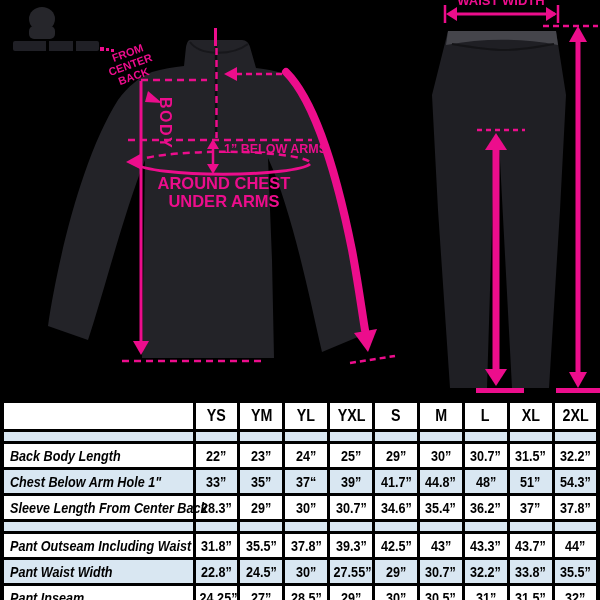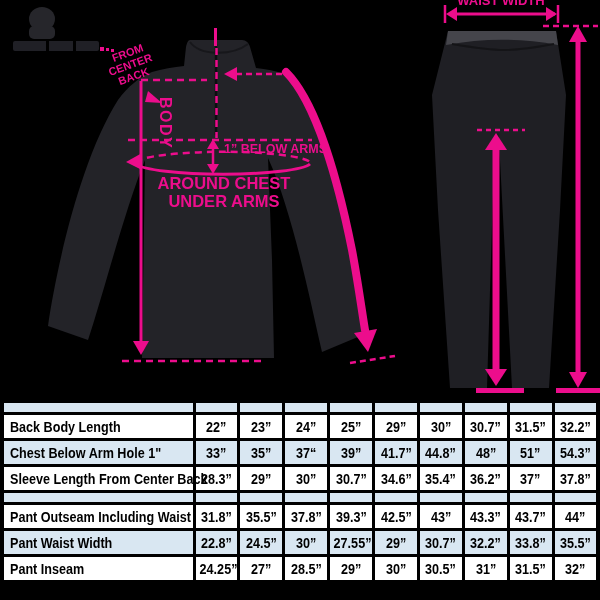--- a/index.html
+++ b/index.html
@@ -11,21 +11,21 @@
   .pk-s{stroke:var(--accent,#EC0D8C);fill:none;}
   .garment{fill:#232328;}
   .garment-dk{fill:#1f1f24;}
   .size-table{position:absolute;top:399px;left:0;width:600px;border-collapse:collapse;
               table-layout:fixed;background:#fff;border:4px solid #000;border-bottom:7px solid #000;}
   .size-table td{border:3px solid #000;text-align:center;vertical-align:middle;
                  font-weight:bold;color:#000;padding:0;font-size:15px;height:23px;background:#fff;}
   .size-table tr.hdr td{font-size:17px;height:26px;}
   .size-table tr.sp td{height:9px;background:var(--rowalt,#D9E7F2);}
   .size-table tr.blue td{background:var(--rowalt,#D9E7F2);}
-  .size-table td.lbl{text-align:left;padding-left:6px;font-size:15px;}
+  .size-table td.lbl{text-align:left;padding-left:6px;font-size:15px;font-style:italic;}
   .cond{display:inline-block;transform:scaleX(0.84);transform-origin:center;white-space:nowrap;}
   td.lbl .cond{transform-origin:left center;}
 </style>
 </head>
 <body>
 
 <div class="stage">
 
   <svg class="diagram" width="600" height="400" viewBox="0 0 600 400">
     <rect x="0" y="0" width="600" height="400" fill="#000"></rect>
@@ -129,20 +129,32 @@
         <col>
         <col>
         <col>
         <col>
         <col>
         <col>
         <col>
         <col>
     </colgroup>
     <tbody>
+        <tr class="hdr">
+      <td class="lbl"></td>
+      <td><span class="cond">YS</span></td>
+      <td><span class="cond">YM</span></td>
+      <td><span class="cond">YL</span></td>
+      <td><span class="cond">YXL</span></td>
+      <td><span class="cond">S</span></td>
+      <td><span class="cond">M</span></td>
+      <td><span class="cond">L</span></td>
+      <td><span class="cond">XL</span></td>
+      <td><span class="cond">2XL</span></td>
+    </tr>
     <tr class="sp">
       <td></td>
           <td></td>
           <td></td>
           <td></td>
           <td></td>
           <td></td>
           <td></td>
           <td></td>
           <td></td>

